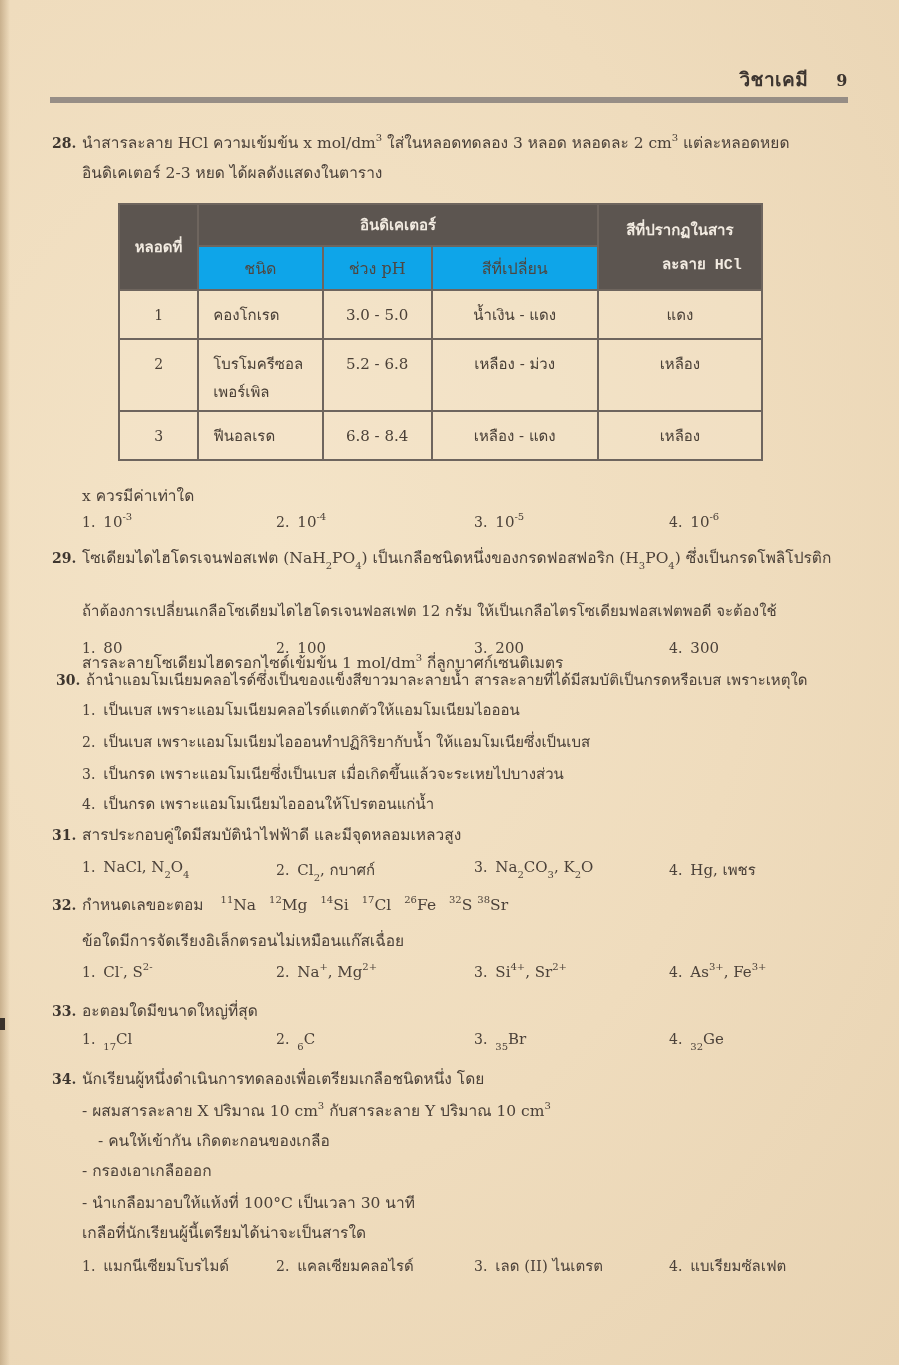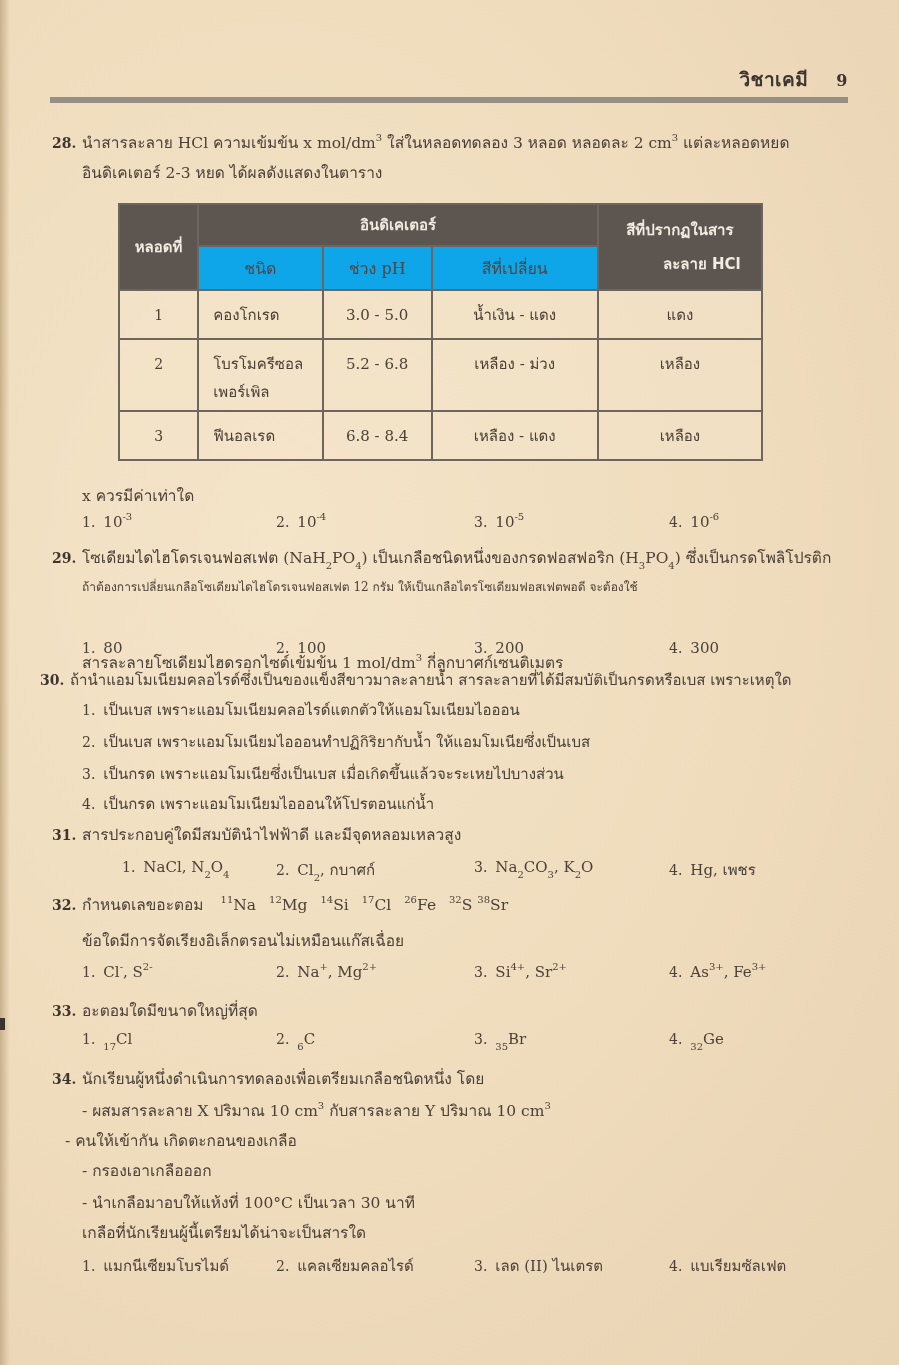--- a/index.html
+++ b/index.html
@@ -29,21 +29,21 @@
       position: absolute; left: 118px; top: 203px; width: 645px;
       border-collapse: collapse; font-size: 15px; color: #4a4037;
     }
     table.ind td, table.ind th { border: 2px solid #6e655e; }
     table.ind th.dark { background: #5c5550; color: #f2ebe1; font-weight: bold; font-family: "DejaVu Sans", sans-serif; font-size: 15px; }
     table.ind th.mid { background: #0ea5e9; color: #4e4741; font-weight: normal; font-size: 16px; }
     table.ind th.col-tube { width: 87px; }
     table.ind th.col-type { width: 133px; }
     table.ind th.col-ph { width: 120px; }
     table.ind th.col-change { width: 185px; }
-    table.ind th.col-color { width: 179px; }
+    table.ind th.col-color { width: 179px; font-family: Liberation Mono, monospace; }
     table.ind tr.h1 th { height: 42px; }
     table.ind tr.h2 th { height: 44px; }
     table.ind td { background: rgba(245,230,205,0.4); height: 49px; padding: 0 14px; vertical-align: middle; }
     table.ind td.c { text-align: center; }
     table.ind tr.r2 td { height: 72px; vertical-align: top; padding-top: 10px; line-height: 28px; }
     table.ind td.num { font-size: 14px; }
   </style>
 </head>
 <body>
 
@@ -104,35 +104,35 @@
 
   <div class="abs qline" style="left:82px; top:483px;">x ควรมีค่าเท่าใด</div>
   <div class="abs opt" style="left:82px; top:513px;"><span class="n">1.</span><span>10</span><sup>-3</sup></div>
   <div class="abs opt" style="left:276px; top:513px;"><span class="n">2.</span><span>10</span><sup>-4</sup></div>
   <div class="abs opt" style="left:474px; top:513px;"><span class="n">3.</span><span>10</span><sup>-5</sup></div>
   <div class="abs opt" style="left:669px; top:513px;"><span class="n">4.</span><span>10</span><sup>-6</sup></div>
 
   <div class="abs qline" style="left:52px; top:545px;">
     <span class="qnum">29.</span><span>โซเดียมไดไฮโดรเจนฟอสเฟต (NaH</span><sub>2</sub><span>PO</span><sub>4</sub><span>) เป็นเกลือชนิดหนึ่งของกรดฟอสฟอริก (H</span><sub>3</sub><span>PO</span><sub>4</sub><span>) ซึ่งเป็นกรดโพลิโปรติก</span>
   </div>
-  <div class="abs qline" style="left:82px; top:577px; font-size:12px;">ถ้าต้องการเปลี่ยนเกลือโซเดียมไดไฮโดรเจนฟอสเฟต 12 กรัม ให้เป็นเกลือไตรโซเดียมฟอสเฟตพอดี จะต้องใช้</div>
+  <div class="abs qline" style="left:82px; top:599px; font-size:15px;">ถ้าต้องการเปลี่ยนเกลือโซเดียมไดไฮโดรเจนฟอสเฟต 12 กรัม ให้เป็นเกลือไตรโซเดียมฟอสเฟตพอดี จะต้องใช้</div>
   <div class="abs qline" style="left:82px; top:607px;margin-top:43px;"><span>สารละลายโซเดียมไฮดรอกไซด์เข้มข้น 1 mol/dm</span><sup>3</sup><span> กี่ลูกบาศก์เซนติเมตร</span></div>
   <div class="abs opt" style="left:82px; top:639px;"><span class="n">1.</span><span>80</span></div>
   <div class="abs opt" style="left:276px; top:639px;"><span class="n">2.</span><span>100</span></div>
   <div class="abs opt" style="left:474px; top:639px;"><span class="n">3.</span><span>200</span></div>
   <div class="abs opt" style="left:669px; top:639px;"><span class="n">4.</span><span>300</span></div>
 
-  <div class="abs qline" style="left:40px; top:668px; font-size:15px;"><span class="qnum">30.</span><span>ถ้านำแอมโมเนียมคลอไรด์ซึ่งเป็นของแข็งสีขาวมาละลายน้ำ สารละลายที่ได้มีสมบัติเป็นกรดหรือเบส เพราะเหตุใด</span></div>
+  <div class="abs qline" style="left:56px; top:668px; font-size:15px;"><span class="qnum">30.</span><span>ถ้านำแอมโมเนียมคลอไรด์ซึ่งเป็นของแข็งสีขาวมาละลายน้ำ สารละลายที่ได้มีสมบัติเป็นกรดหรือเบส เพราะเหตุใด</span></div>
   <div class="abs opt" style="left:82px; top:698px;"><span class="n">1.</span><span>เป็นเบส เพราะแอมโมเนียมคลอไรด์แตกตัวให้แอมโมเนียมไอออน</span></div>
   <div class="abs opt" style="left:82px; top:730px;"><span class="n">2.</span><span>เป็นเบส เพราะแอมโมเนียมไอออนทำปฏิกิริยากับน้ำ ให้แอมโมเนียซึ่งเป็นเบส</span></div>
   <div class="abs opt" style="left:82px; top:762px;"><span class="n">3.</span><span>เป็นกรด เพราะแอมโมเนียซึ่งเป็นเบส เมื่อเกิดขึ้นแล้วจะระเหยไปบางส่วน</span></div>
   <div class="abs opt" style="left:82px; top:792px;"><span class="n">4.</span><span>เป็นกรด เพราะแอมโมเนียมไอออนให้โปรตอนแก่น้ำ</span></div>
 
   <div class="abs qline" style="left:52px; top:822px;"><span class="qnum">31.</span><span>สารประกอบคู่ใดมีสมบัตินำไฟฟ้าดี และมีจุดหลอมเหลวสูง</span></div>
-  <div class="abs opt" style="left:82px; top:858px;margin-left:40px;"><span class="n">1.</span><span>NaCl, N</span><sub>2</sub><span>O</span><sub>4</sub></div>
+  <div class="abs opt" style="left:82px; top:858px;"><span class="n">1.</span><span>NaCl, N</span><sub>2</sub><span>O</span><sub>4</sub></div>
   <div class="abs opt" style="left:276px; top:858px;"><span class="n">2.</span><span>Cl</span><sub>2</sub><span>, กบาศก์</span></div>
   <div class="abs opt" style="left:474px; top:858px;"><span class="n">3.</span><span>Na</span><sub>2</sub><span>CO</span><sub>3</sub><span>, K</span><sub>2</sub><span>O</span></div>
   <div class="abs opt" style="left:669px; top:858px;"><span class="n">4.</span><span>Hg, เพชร</span></div>
 
   <div class="abs qline" style="left:52px; top:892px;">
     <span class="qnum">32.</span><span>กำหนดเลขอะตอม</span>
     <span style="margin-left:12px;"><sup>11</sup><span>Na</span></span>
     <span style="margin-left:8px;"><sup>12</sup><span>Mg</span></span>
     <span style="margin-left:8px;"><sup>14</sup><span>Si</span></span>
     <span style="margin-left:8px;"><sup>17</sup><span>Cl</span></span>
@@ -147,21 +147,21 @@
   <div class="abs opt" style="left:669px; top:963px;"><span class="n">4.</span><span>As</span><sup>3+</sup><span>, Fe</span><sup>3+</sup></div>
 
   <div class="abs qline" style="left:52px; top:998px;"><span class="qnum">33.</span><span>อะตอมใดมีขนาดใหญ่ที่สุด</span></div>
   <div class="abs opt" style="left:82px; top:1030px;"><span class="n">1.</span><sub>17</sub><span>Cl</span></div>
   <div class="abs opt" style="left:276px; top:1030px;"><span class="n">2.</span><sub>6</sub><span>C</span></div>
   <div class="abs opt" style="left:474px; top:1030px;"><span class="n">3.</span><sub>35</sub><span>Br</span></div>
   <div class="abs opt" style="left:669px; top:1030px;"><span class="n">4.</span><sub>32</sub><span>Ge</span></div>
 
   <div class="abs qline" style="left:52px; top:1066px;"><span class="qnum">34.</span><span>นักเรียนผู้หนึ่งดำเนินการทดลองเพื่อเตรียมเกลือชนิดหนึ่ง โดย</span></div>
   <div class="abs qline" style="left:82px; top:1098px;"><span>- ผสมสารละลาย X ปริมาณ 10 cm</span><sup>3</sup><span> กับสารละลาย Y ปริมาณ 10 cm</span><sup>3</sup></div>
-  <div class="abs qline" style="left:65px; top:1128px;">- คนให้เข้ากัน เกิดตะกอนของเกลือ</div>
+  <div class="abs qline" style="left:98px; top:1128px;">- คนให้เข้ากัน เกิดตะกอนของเกลือ</div>
   <div class="abs qline" style="left:82px; top:1158px;">- กรองเอาเกลือออก</div>
   <div class="abs qline" style="left:82px; top:1190px;">- นำเกลือมาอบให้แห้งที่ 100°C เป็นเวลา 30 นาที</div>
   <div class="abs qline" style="left:82px; top:1220px;">เกลือที่นักเรียนผู้นี้เตรียมได้น่าจะเป็นสารใด</div>
   <div class="abs opt" style="left:82px; top:1254px;"><span class="n">1.</span><span>แมกนีเซียมโบรไมด์</span></div>
   <div class="abs opt" style="left:276px; top:1254px;"><span class="n">2.</span><span>แคลเซียมคลอไรด์</span></div>
   <div class="abs opt" style="left:474px; top:1254px;"><span class="n">3.</span><span>เลด (II) ไนเตรต</span></div>
   <div class="abs opt" style="left:669px; top:1254px;"><span class="n">4.</span><span>แบเรียมซัลเฟต</span></div>
 
   <div class="abs" style="left:0; top:1018px; width:5px; height:12px; background:#3a322c;"></div>
 </div>

